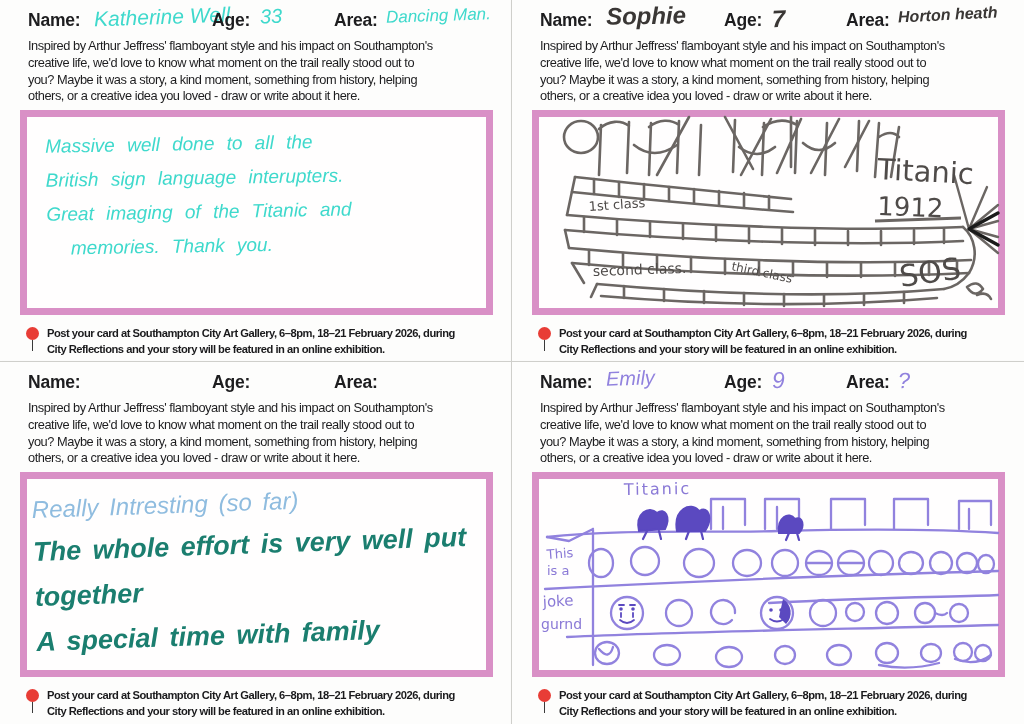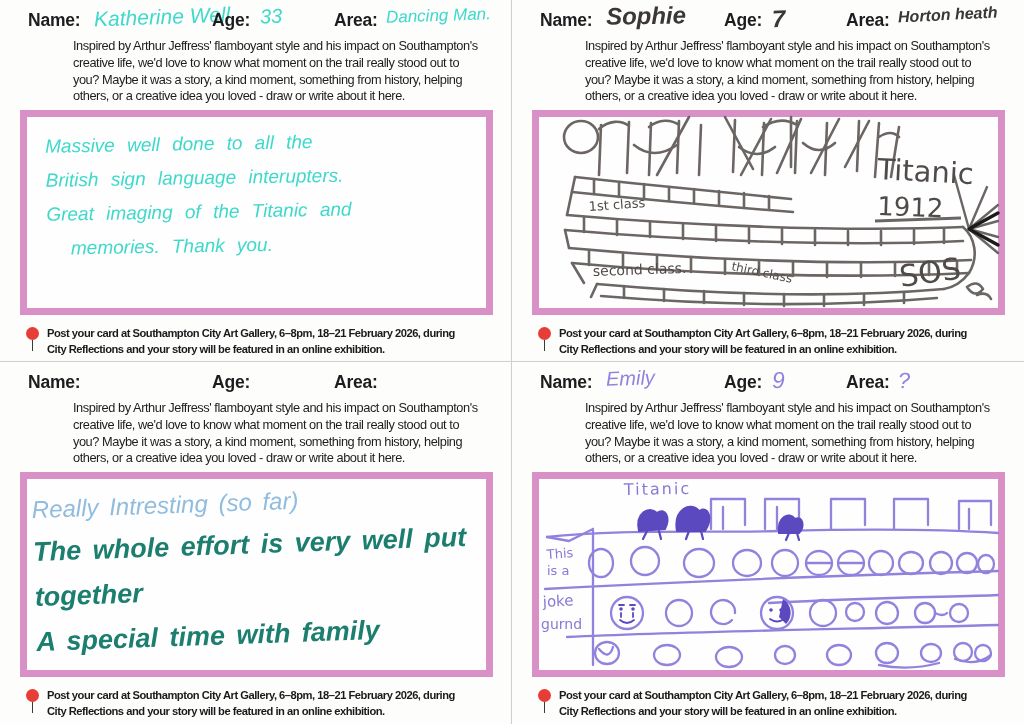--- a/index.html
+++ b/index.html
@@ -33,21 +33,21 @@
   .val-age{left:260px;top:5px;font-size:20px;}
   .val-area{left:386px;top:6px;font-size:17px;}
   
   .c2 .val-name{font-size:24px;font-weight:700;top:2px;transform:rotate(-1deg);}
   .c2 .val-age{font-size:24px;font-weight:700;}
   .c2 .val-area{font-size:16px;font-weight:700;transform:rotate(-3deg);}
   .c4 .val-name{font-size:20px;}
   .c4 .val-age{font-size:23px;}
   .c4 .val-area{font-size:22px;}
   
-  .prompt{position:absolute;top:38px;left:28px;width:470px;margin-left:45px;}
+  .prompt{position:absolute;top:38px;left:28px;width:470px;}
   .p-line{white-space:nowrap;font-size:12.8px;letter-spacing:-0.45px;line-height:16.8px;}
   .p-line b{font-weight:400;}
   
   .draw-box{
     position:absolute;top:110px;left:20px;
     width:473px;height:205px;box-sizing:border-box;
     border:7px solid #d990c6;
     background:#fffefe;
   }
   .draw-box svg{display:block;overflow:visible;}

